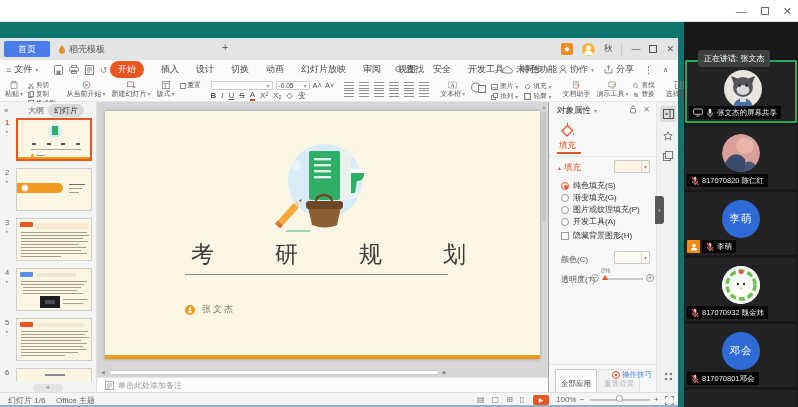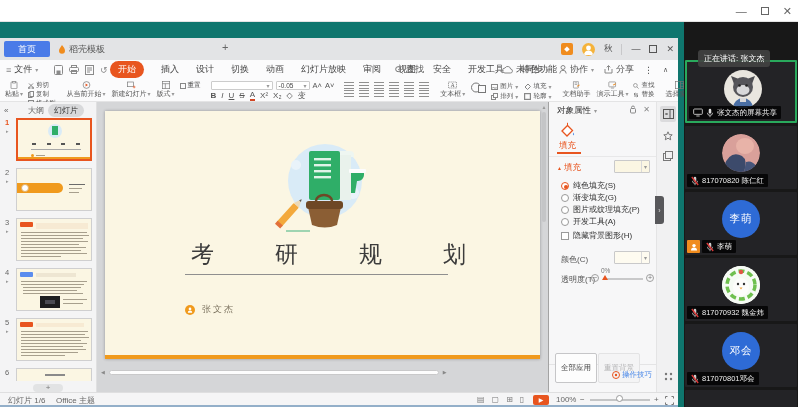--- a/index.html
+++ b/index.html
@@ -113,21 +113,21 @@
   .pr-div { position:absolute; left:0; top:54px; width:108px; height:1px; background:#e8e8e9; }
   .pr-sec { position:absolute; left:8px; top:60px; color:#e8551f; font-size:8.5px; display:flex; gap:2px; align-items:center; }
   .swatch { position:absolute; right:6px; width:36px; height:13px; background:#fbf6e3; border:1px solid #c9c9ca; border-radius:1px; display:flex; align-items:center; justify-content:flex-end; }
   .swatch .caret { border-left:1px solid #d9d9da; height:11px; display:flex; align-items:center; padding:0 2px; }
   .radio-row { position:absolute; left:12px; display:flex; align-items:center; gap:4px; }
   .rdo { width:8px; height:8px; border:1px solid #9a9a9a; border-radius:50%; background:#fff; position:relative; }
   .rdo.on { border-color:#e8551f; }
   .rdo.on::after { content:""; position:absolute; left:2px; top:2px; width:4px; height:4px; border-radius:50%; background:#e8551f; }
   .chk { width:8px; height:8px; border:1px solid #9a9a9a; background:#fff; }
   .pr-bot-div { position:absolute; left:0; top:262px; width:108px; height:1px; background:#e4e4e5; }
-  .btn-sm { position:absolute; top:251px; height:30px; font-size:7.5px; display:flex; align-items:center; padding:0 5px; border-radius:2px; }
+  .btn-sm { position:absolute; top:267px; height:30px; font-size:7.5px; display:flex; align-items:center; padding:0 5px; border-radius:2px; }
   .btn-apply { left:6px; border:1px solid #c6c6c8; background:#fdfdfd; color:#444; }
   .btn-reset { left:49px; border:1px solid #e3e3e4; background:#f4f4f5; color:#b5b5b6; }
   .tips-row { position:absolute; right:4px; top:268px; display:flex; align-items:center; gap:2px; color:#4a88e8; font-size:7.5px; }
 
   
   .rstrip { position:absolute; left:656px; top:0; width:22px; height:290px; background:#f1f1f2; border-left:1px solid #e4e4e5; }
   .rs-ic { position:absolute; left:3px; width:16px; height:16px; display:flex; align-items:center; justify-content:center; color:#777; border-radius:2px; }
   .rs-ic.sel { background:#dbdbdd; }
   .flap { position:absolute; left:-2px; top:94px; width:9px; height:28px; background:#58585b; border-radius:0 3px 3px 0; color:#ddd; font-size:7px; display:flex; align-items:center; justify-content:center; }
 
@@ -625,20 +625,27 @@
         </div>
         <div class="vscroll">
           <div class="arr">▲</div>
             <div class="vthumb"></div>
         </div>
         <div class="hscroll">
           <span style="font-size:5px;color:#888">◀</span>
           <div class="hthumb"></div>
           <span style="font-size:5px;color:#888">▶</span>
         </div>
+        <div class="notes">
+          <svg width="9" height="9" viewBox="0 0 9 9">
+              <rect x="0.5" y="0.5" width="8" height="8" fill="none" stroke="#aaa"></rect>
+              <path d="M2 3 h5 M2 5 h5 M2 7 h3" stroke="#aaa"></path>
+            </svg>
+          <span>单击此处添加备注</span>
+        </div>
       </div>
 
       <div class="props">
         <div class="pr-head">
           <span>对象属性</span>
           <span class="caret">▾</span>
         </div>
         <div class="pr-hicons">
           <svg width="8" height="9" viewBox="0 0 8 9">
               <rect x="1.5" y="3.5" width="5" height="4.5" rx="1" fill="none" stroke="#888"></rect>

